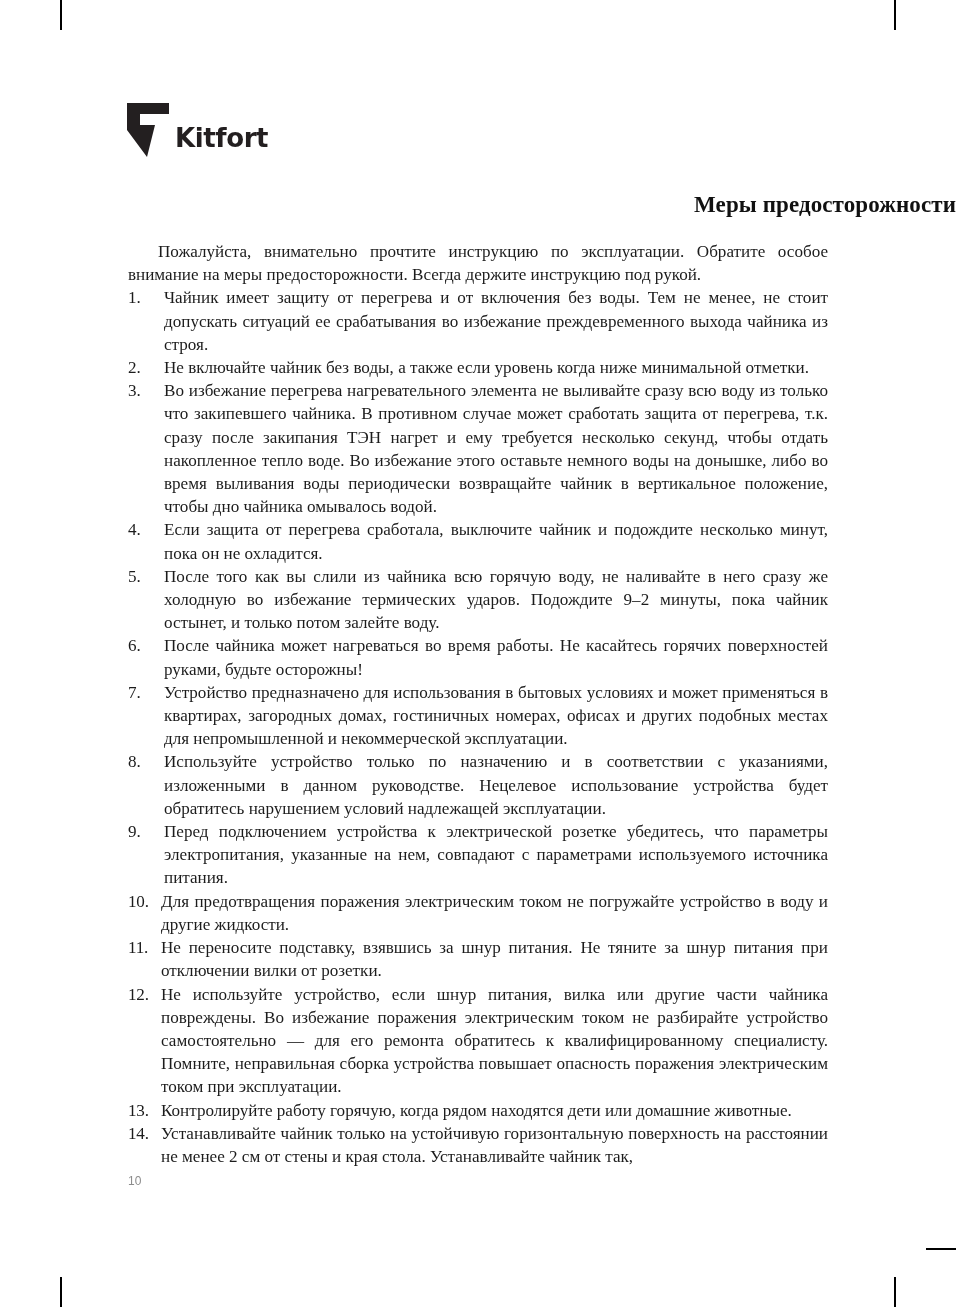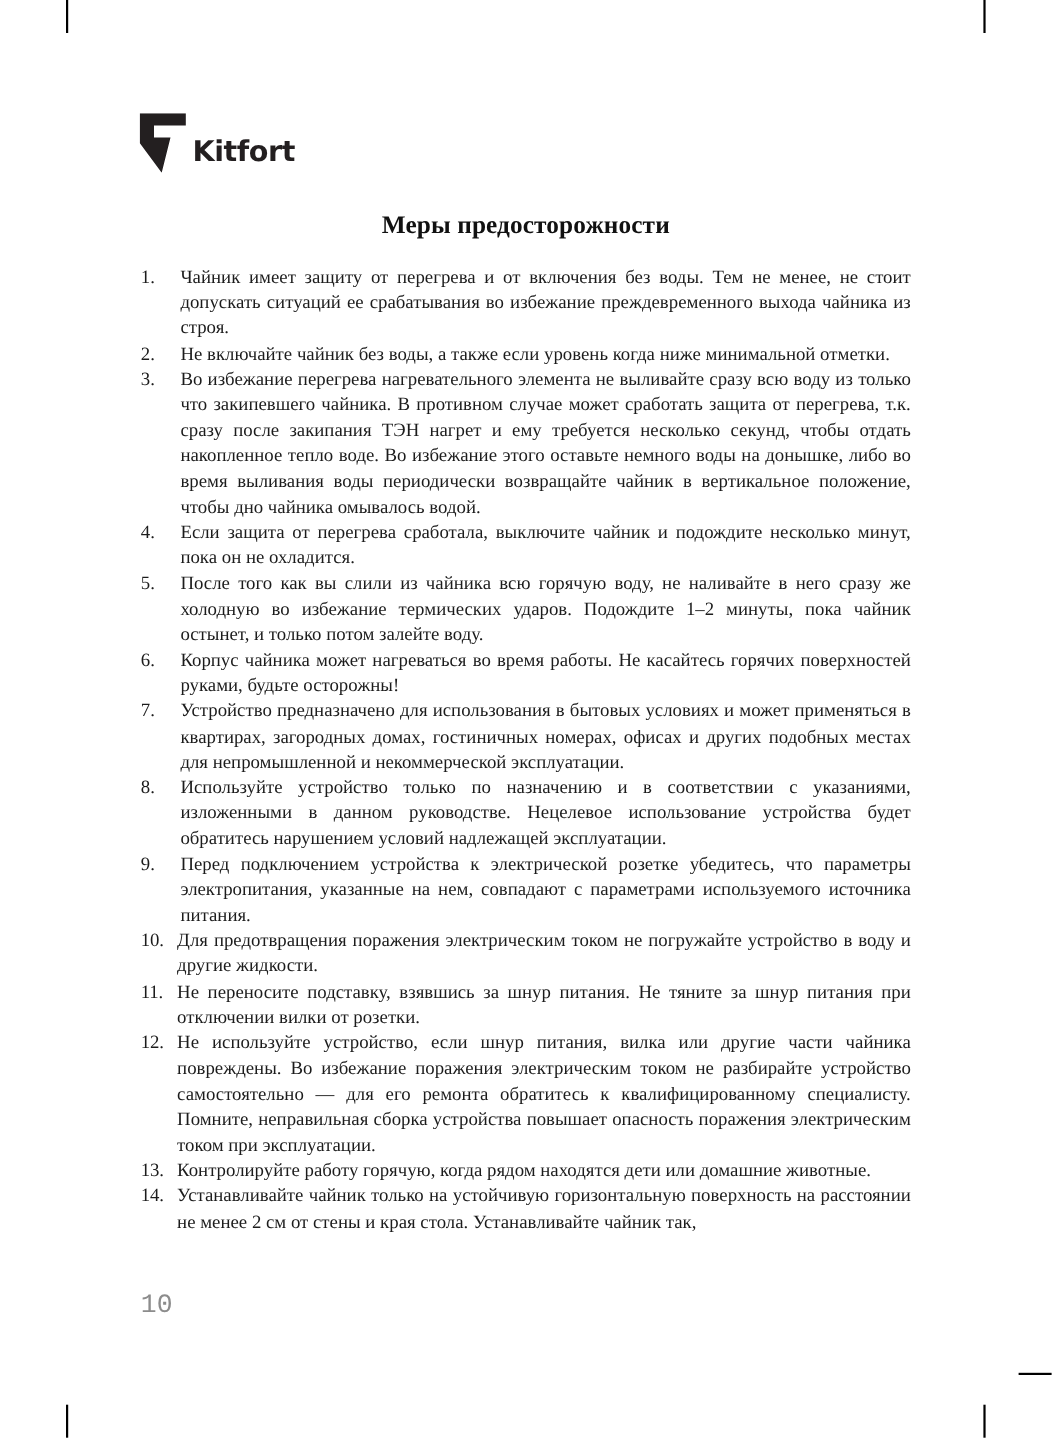--- a/index.html
+++ b/index.html
@@ -60,21 +60,21 @@
     position: relative;
     top: -6px;
   }
 
   
   .doc-title {
     position: absolute;
     left: 0;
     top: 192px;
     width: 956px;
-    text-align: center;
+    text-align: right;
     font-size: 23px;
     font-weight: bold;
     color: #111111;
     letter-spacing: 0.1px;
   }
 
   
   .content {
     position: absolute;
     left: 128px;
@@ -121,23 +121,23 @@
   }
   ol.rules > li.wide {
     padding-left: 33px;
   }
 
   
   .folio {
     position: absolute;
     left: 128px;
     top: 1174px;
-    font-size: 24px;
+    font-size: 12px;
     color: #8c8c8c;
-    font-family: Liberation Mono, monospace;
+    font-family: Liberation Sans, sans-serif;
   }
 </style>
 </head>
 <body>
 
 <div class="page">
 
   <div class="crop crop-tl-v"></div>
   <div class="crop crop-tr-v"></div>
   <div class="crop crop-bl-v"></div>
@@ -147,27 +147,28 @@
   <div class="brand">
     <svg class="brand-mark" viewBox="0 0 42 54" aria-hidden="true">
       <path d="M0 0 H42 V11 H13 V22 L28 22 L20 54 L0 27 Z" fill="#231f20"></path>
     </svg>
     <span class="brand-word">Kitfort</span>
   </div>
 
   <div class="doc-title">Меры предосторожности</div>
 
   <div class="content">
+    <p class="intro">Пожалуйста, внимательно прочтите инструкцию по эксплуатации. Обратите особое внимание на меры предосторожности. Всегда держите инструкцию под рукой.</p>
     <ol class="rules">
       <li>Чайник имеет защиту от перегрева и от включения без воды. Тем не менее, не стоит допускать ситуаций ее срабатывания во избежание преждевременного выхода чайника из строя.</li>
       <li>Не включайте чайник без воды, а также если уровень когда ниже минимальной отметки.</li>
       <li>Во избежание перегрева нагревательного элемента не выливайте сразу всю воду из только что закипевшего чайника. В противном случае может сработать защита от перегрева, т.к. сразу после закипания ТЭН нагрет и ему требуется несколько секунд, чтобы отдать накопленное тепло воде. Во избежание этого оставьте немного воды на донышке, либо во время выливания воды периодически возвращайте чайник в вертикальное положение, чтобы дно чайника омывалось водой.</li>
       <li>Если защита от перегрева сработала, выключите чайник и подождите несколько минут, пока он не охладится.</li>
-      <li>После того как вы слили из чайника всю горячую воду, не наливайте в него сразу же холодную во избежание термических ударов. Подождите 1–2 минуты, пока чайник остынет, и только потом залейте воду.</li>
-      <li>Корпус чайника может нагреваться во время работы. Не касайтесь горячих поверхностей руками, будьте осторожны!</li>
+      <li>После того как вы слили из чайника всю горячую воду, не наливайте в него сразу же холодную во избежание термических ударов. Подождите 9–2 минуты, пока чайник остынет, и только потом залейте воду.</li>
+      <li>После чайника может нагреваться во время работы. Не касайтесь горячих поверхностей руками, будьте осторожны!</li>
       <li>Устройство предназначено для использования в бытовых условиях и может применяться в квартирах, загородных домах, гостиничных номерах, офисах и других подобных местах для непромышленной и некоммерческой эксплуатации.</li>
       <li>Используйте устройство только по назначению и в соответствии с указаниями, изложенными в данном руководстве. Нецелевое использование устройства будет обратитесь нарушением условий надлежащей эксплуатации.</li>
       <li>Перед подключением устройства к электрической розетке убедитесь, что параметры электропитания, указанные на нем, совпадают с параметрами используемого источника питания.</li>
       <li class="wide">Для предотвращения поражения электрическим током не погружайте устройство в воду и другие жидкости.</li>
       <li class="wide">Не переносите подставку, взявшись за шнур питания. Не тяните за шнур питания при отключении вилки от розетки.</li>
       <li class="wide">Не используйте устройство, если шнур питания, вилка или другие части чайника повреждены. Во избежание поражения электрическим током не разбирайте устройство самостоятельно — для его ремонта обратитесь к квалифицированному специалисту. Помните, неправильная сборка устройства повышает опасность поражения электрическим током при эксплуатации.</li>
       <li class="wide">Контролируйте работу горячую, когда рядом находятся дети или домашние животные.</li>
       <li class="wide">Устанавливайте чайник только на устойчивую горизонтальную поверхность на расстоянии не менее 2 см от стены и края стола. Устанавливайте чайник так,</li>
     </ol>
   </div>

